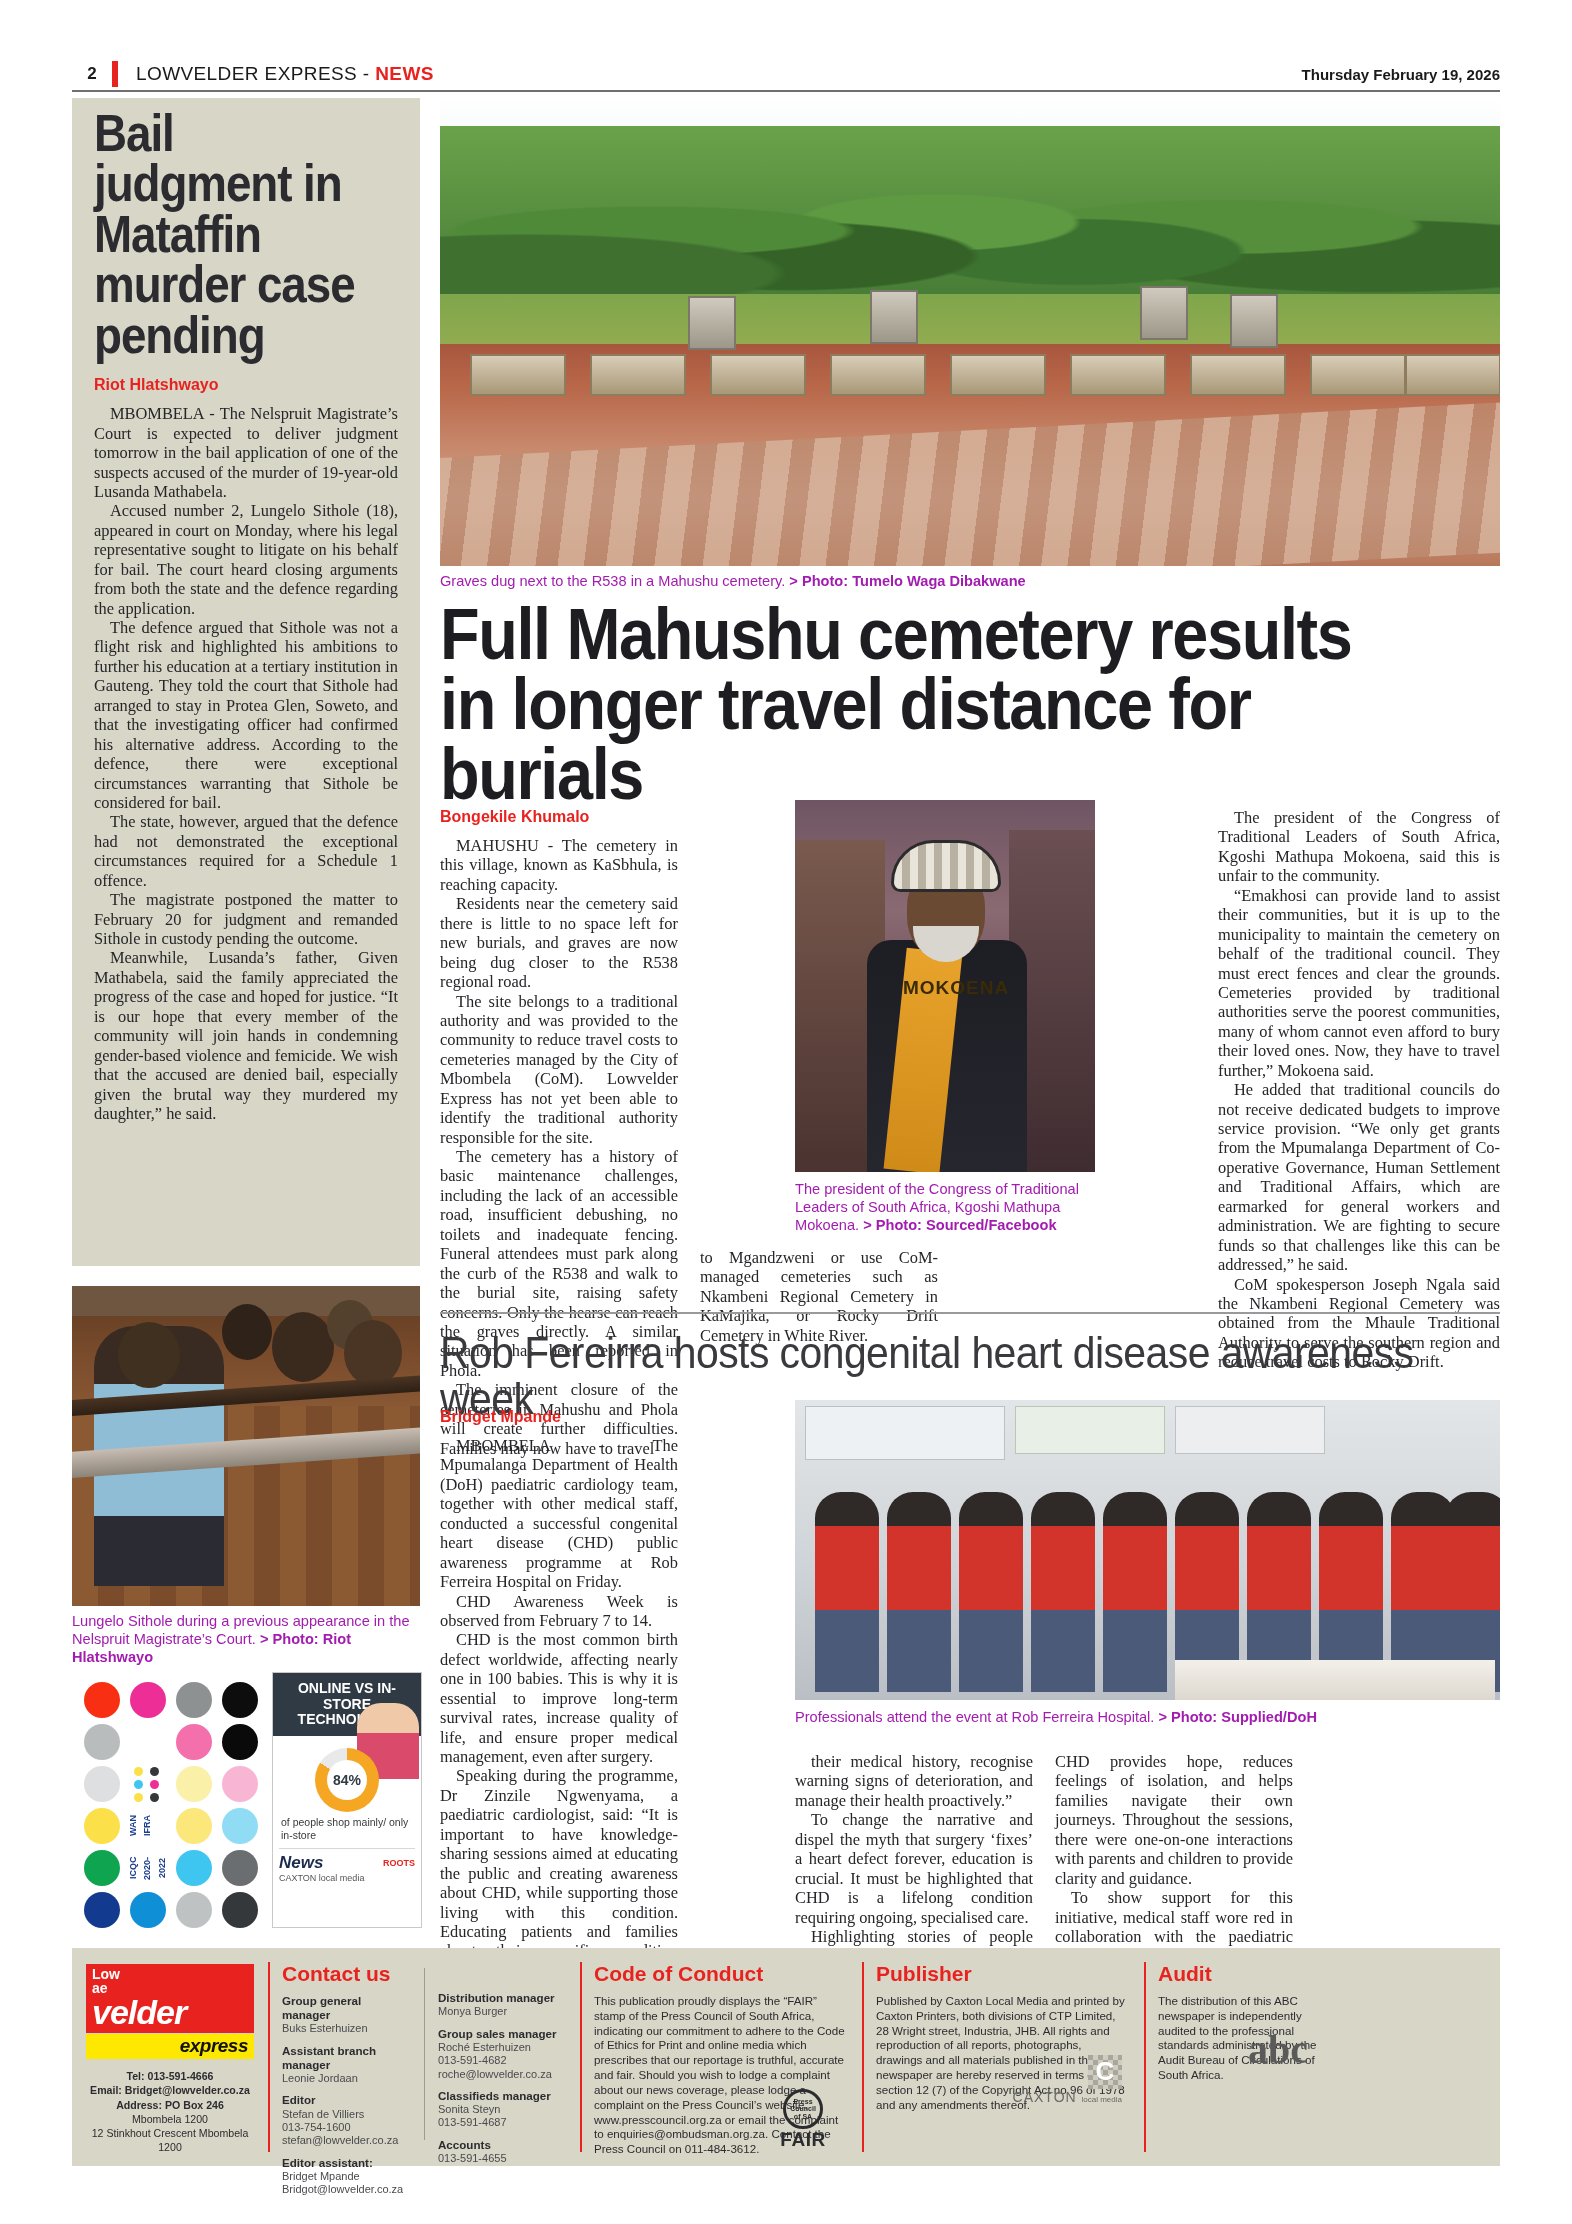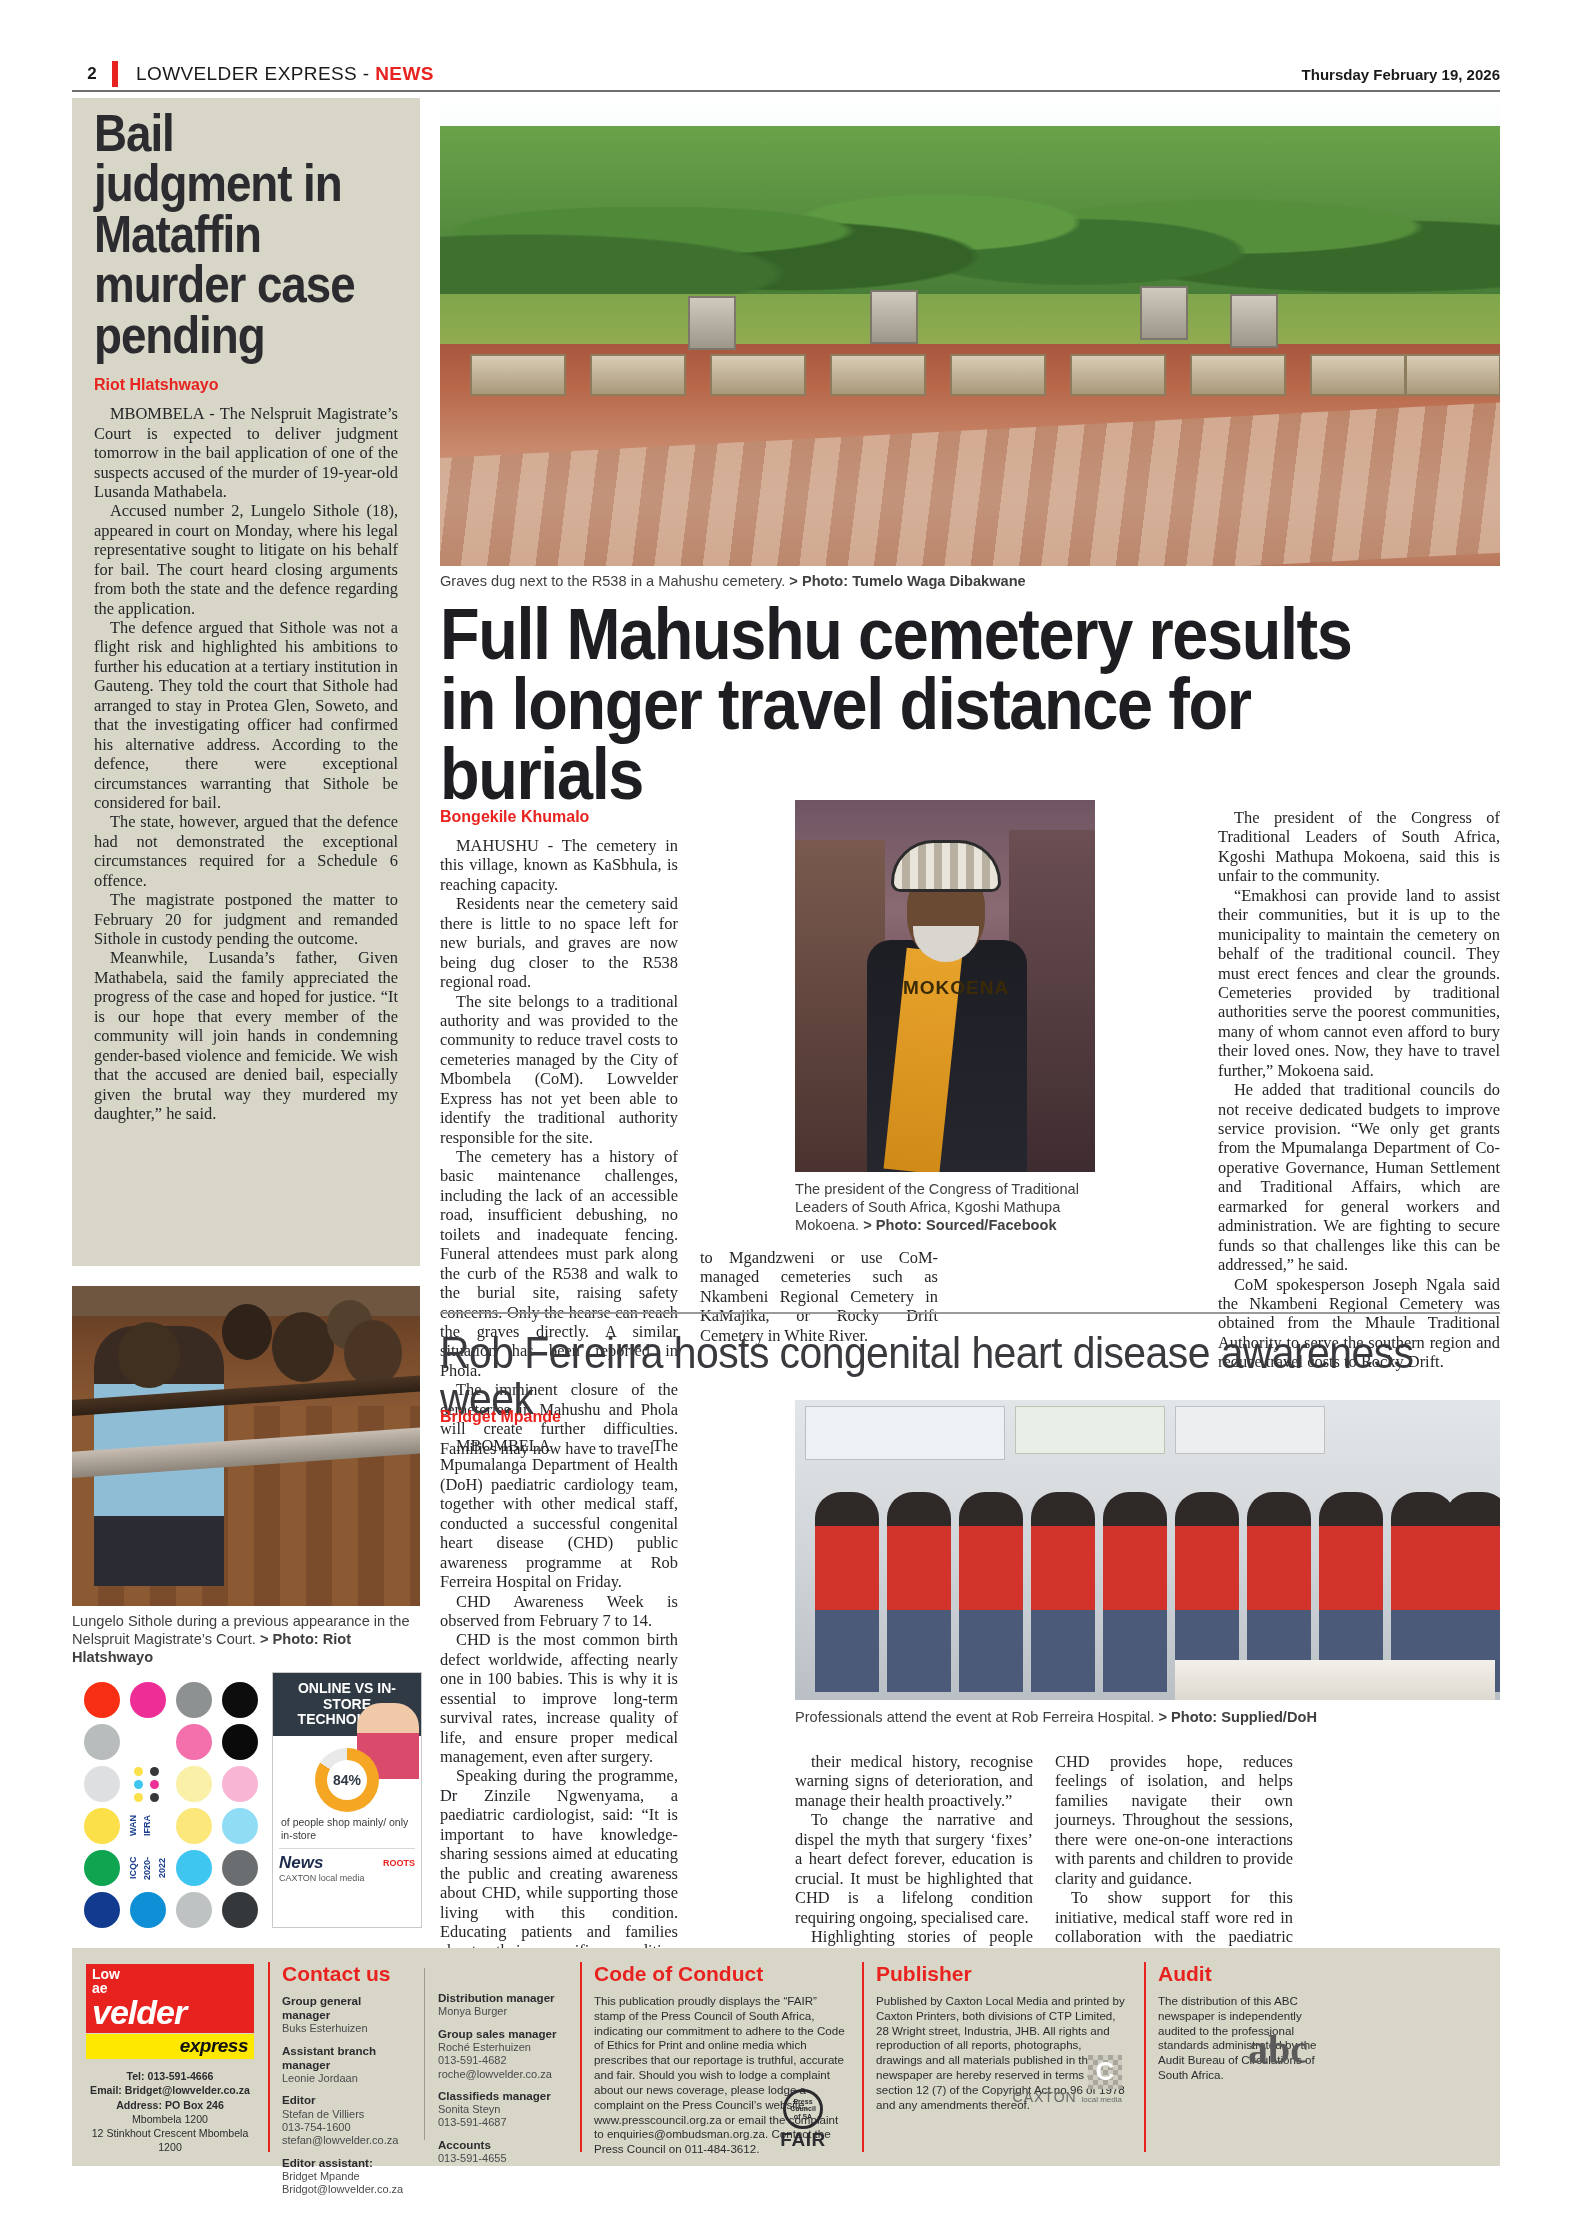--- a/index.html
+++ b/index.html
@@ -62,21 +62,21 @@
     border-radius: 40px 40px 0 0; }
   .cp-head { position:absolute; left:46px; top:36px; width:62px; height:66px;
     border-radius:50%; background:#40301f; }
   .cp-b1 { position:absolute; left:200px; top:26px; width:62px; height:70px; border-radius:50%; background:#3a2a1e; }
   .cp-b2 { position:absolute; left:272px; top:34px; width:58px; height:66px; border-radius:50%; background:#4a3524; }
   .cp-b3 { position:absolute; left:150px; top:18px; width:50px; height:56px; border-radius:50%; background:#2f2218; }
   .cp-b4 { position:absolute; left:255px; top:14px; width:46px; height:50px; border-radius:50%; background:#53412d; }
   .cp-sky { position:absolute; left:0; top:0; width:100%; height:30px; background:#6e5640; }
 
   .caption {
-    font-family:"Liberation Sans", sans-serif; font-size:14.6px; line-height:1.25; color:#404040;
+    font-family:"Liberation Sans", sans-serif; font-size:14.6px; line-height:1.25; color:#a21caf;
   }
   .caption b { font-weight: bold; }
   .cap-left { position:absolute; left:72px; top:1612px; width:350px; }
 
   
   .mainphoto {
     position:absolute; left:440px; top:98px; width:1060px; height:468px;
     overflow:hidden; background:#b6855f;
   }
   .mp-sky { position:absolute; left:0; top:0; width:100%; height:90px;
@@ -251,21 +251,21 @@
     <span class="mh-date">Thursday February 19, 2026</span>
   </div>
 
   <div class="leftcol">
     <div class="lead-head">Bail judgment in Mataffin murder case pending</div>
     <div class="byline">Riot Hlatshwayo</div>
     <div class="body-serif">
       <p>MBOMBELA - The Nelspruit Magistrate’s Court is expected to deliver judgment tomorrow in the bail application of one of the suspects accused of the murder of 19-year-old Lusanda Mathabela.</p>
       <p>Accused number 2, Lungelo Sithole (18), appeared in court on Monday, where his legal representative sought to litigate on his behalf for bail. The court heard closing arguments from both the state and the defence regarding the application.</p>
       <p>The defence argued that Sithole was not a flight risk and highlighted his ambitions to further his education at a tertiary institution in Gauteng. They told the court that Sithole had arranged to stay in Protea Glen, Soweto, and that the investigating officer had confirmed his alternative address. According to the defence, there were exceptional circumstances warranting that Sithole be considered for bail.</p>
-      <p>The state, however, argued that the defence had not demonstrated the exceptional circumstances required for a Schedule 6 offence.</p>
+      <p>The state, however, argued that the defence had not demonstrated the exceptional circumstances required for a Schedule 1 offence.</p>
       <p>The magistrate postponed the matter to February 20 for judgment and remanded Sithole in custody pending the outcome.</p>
       <p>Meanwhile, Lusanda’s father, Given Mathabela, said the family appreciated the progress of the case and hoped for justice. “It is our hope that every member of the community will join hands in condemning gender-based violence and femicide. We wish that the accused are denied bail, especially given the brutal way they murdered my daughter,” he said.</p>
     </div>
   </div>
 
   <div class="court-photo">
     <div class="cp-bg"></div>
       <div class="cp-sky"></div>
     <div class="cp-b3"></div>
       <div class="cp-b1"></div>

